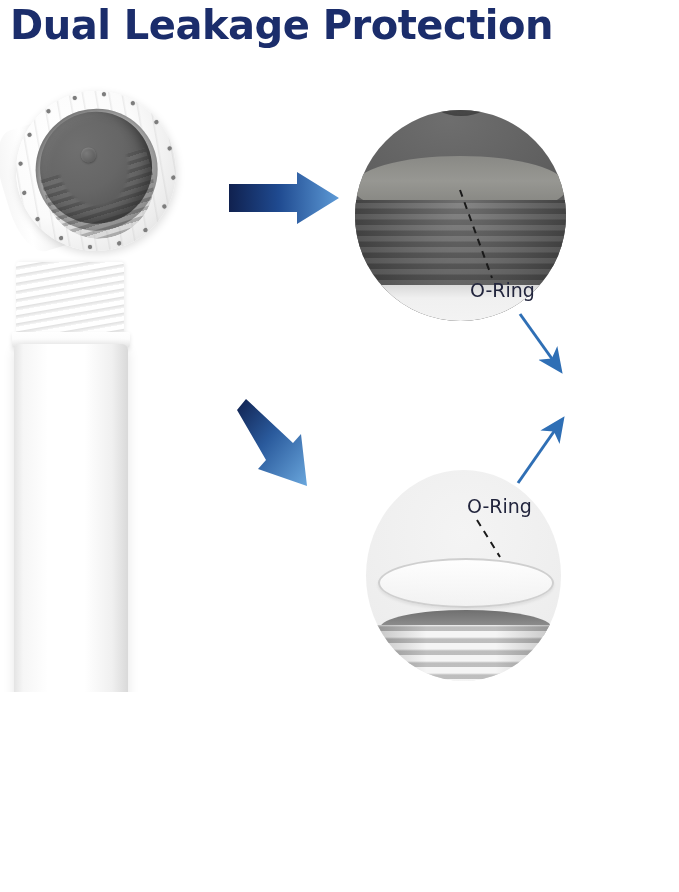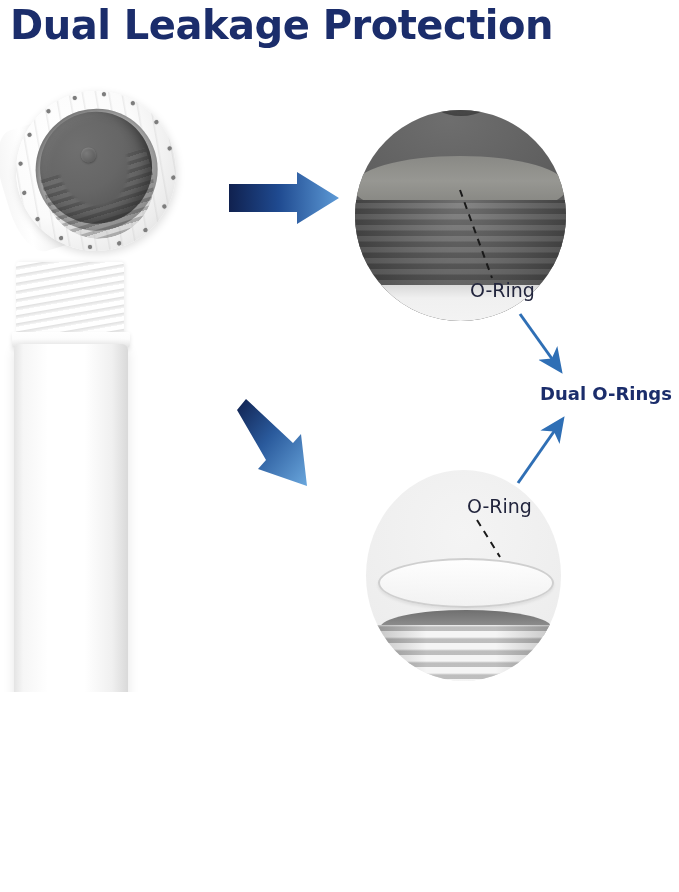--- a/index.html
+++ b/index.html
@@ -417,21 +417,20 @@
   <div class="callout callout-bottom">
     <div class="oring-ellipse"></div>
     <div class="tube-top-ellipse"></div>
     <div class="tube-threads"></div>
   </div>
 
   <div class="label-oring label-oring-top">O-Ring</div>
 
   <div class="label-oring label-oring-bottom">O-Ring</div>
 
-  <div class="label-dual">Dual O-Rings</div>
 
   <svg class="svg-layer" viewBox="0 0 679 892">
     <defs>
       <linearGradient id="gradArrowH" x1="0" y1="0" x2="1" y2="0">
         <stop offset="0%" stop-color="#10214f"></stop>
         <stop offset="45%" stop-color="#1f4a90"></stop>
         <stop offset="100%" stop-color="#5d9ad6"></stop>
       </linearGradient>
       <linearGradient id="gradArrowD" x1="0" y1="0" x2="1" y2="1">
         <stop offset="0%" stop-color="#10214f"></stop>

